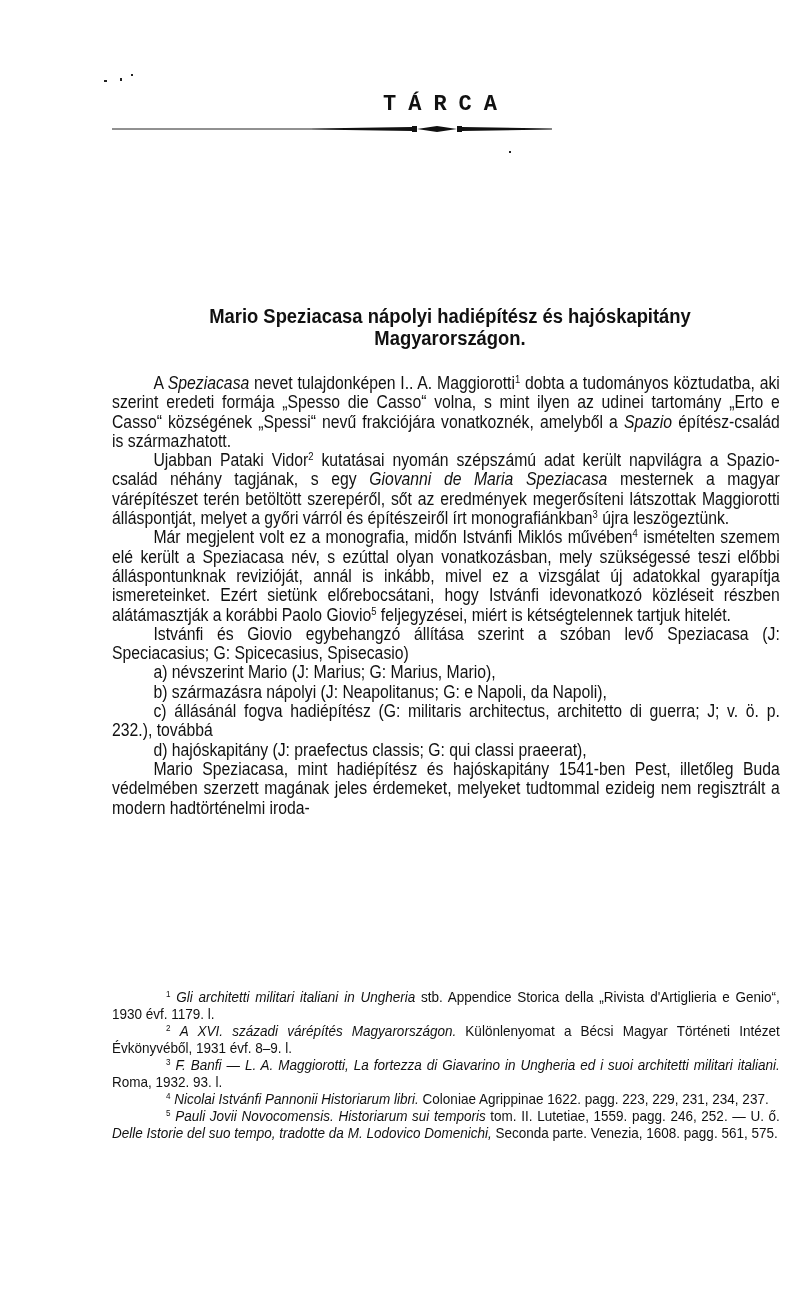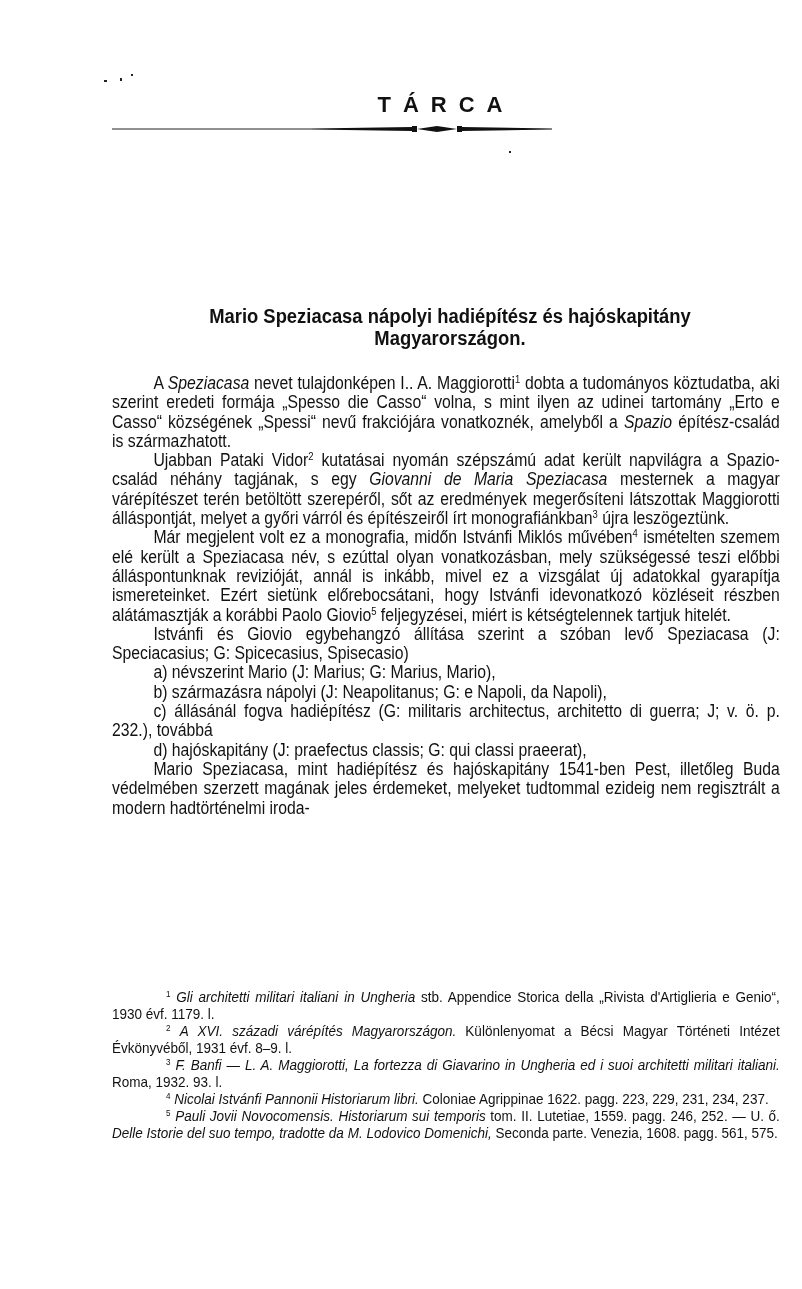--- a/index.html
+++ b/index.html
@@ -3,21 +3,21 @@
   <meta charset="utf-8">
   <style>
     html, body { margin: 0; padding: 0; background: #ffffff; }
     body {
       width: 802px; height: 1289px; position: relative; overflow: hidden;
       font-family: "Liberation Serif", serif; color: #111;
     }
     .page { position: absolute; left: 0; top: 0; width: 802px; height: 1289px; }
     .header-title {
       position: absolute; left: 0; width: 802px; top: 92px; text-align: center;
-      font-family: Liberation Sans, sans-serif; font-weight: bold; font-size: 22px;
+      font-family: Liberation Mono, monospace; font-weight: bold; font-size: 22px;
       letter-spacing: 12px; padding-left: 90px; box-sizing: border-box;
     }
     .rule {
       position: absolute; top: 125px; left: 112px; width: 440px; height: 8px;
     }
     .article-title {
       position: absolute; top: 305px; left: 110px; width: 680px; text-align: center;
       font-family: "Liberation Sans", sans-serif; font-weight: bold; font-size: 20px; line-height: 22px;
       transform: scaleX(0.92); transform-origin: center;
     }

